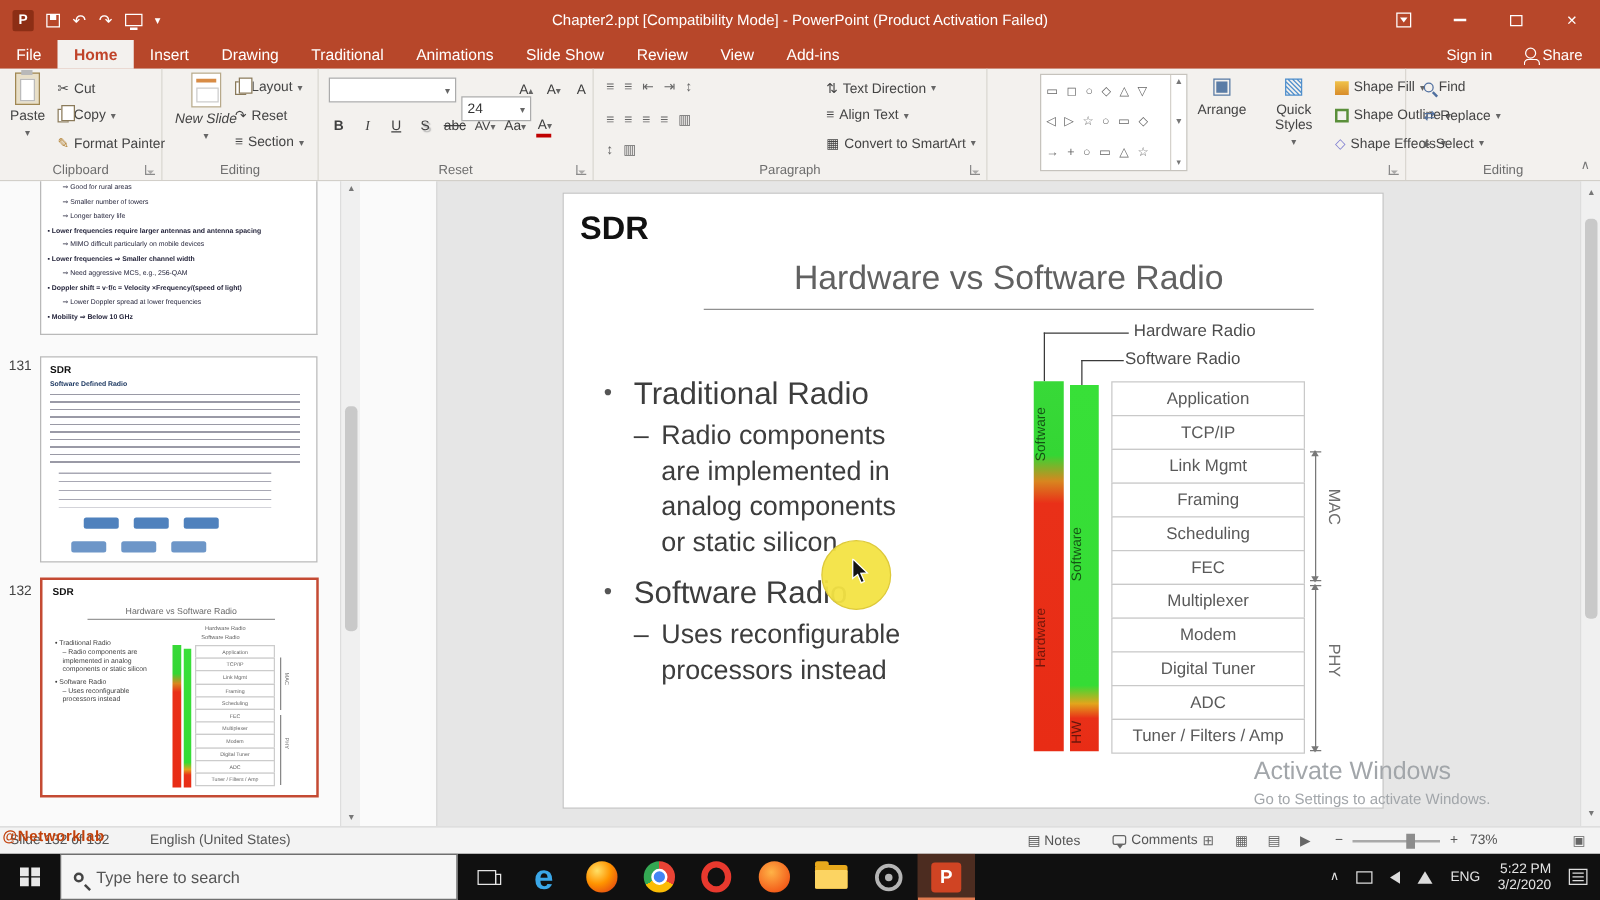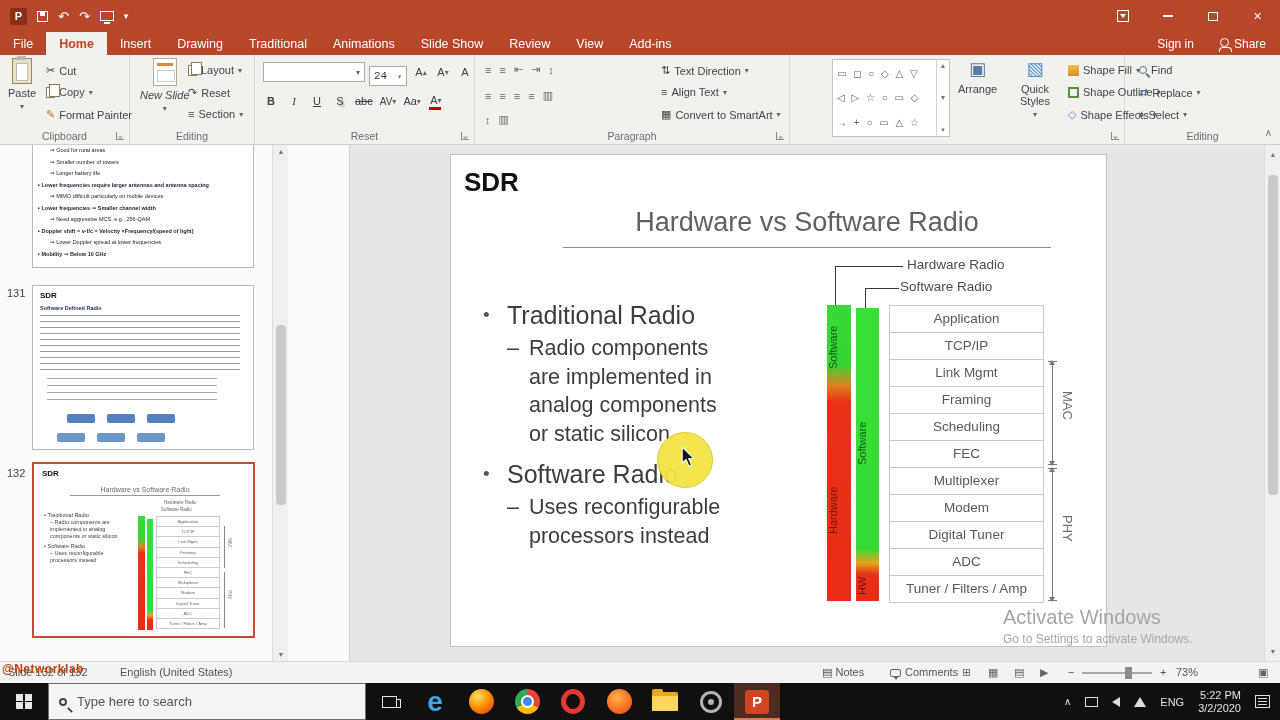--- a/index.html
+++ b/index.html
@@ -159,20 +159,21 @@
       <span class="qat-btn">
           <span class="floppy"></span>
         </span>
       <span class="qat-btn">↶</span>
       <span class="qat-btn">↷</span>
       <span class="qat-btn">
           <span class="monitor"></span>
         </span>
       <span class="qat-btn" style="font-size:9px;">▾</span>
     </div>
+    <div class="title-text">Chapter2.ppt [Compatibility Mode] - PowerPoint (Product Activation Failed)</div>
     <div class="win-controls">
       <span class="wc">
           <span class="rdo"></span>
         </span>
       <span class="wc">
           <span class="mini-ic"></span>
         </span>
       <span class="wc">
           <span class="maxi-ic"></span>
         </span>
@@ -243,21 +244,21 @@
           <span class="dd">▾</span>
         </div>
       <div class="glabel">Editing</div>
     </div>
 
     <div class="grp" style="left:255px;width:220px;">
       <div class="combo" style="left:8px;top:7px;width:102px;">
           <span></span>
           <span class="dd">▾</span>
         </div>
-      <div class="combo" style="left:114px;top:11px;width:38px;font-family:Liberation Mono, monospace;">
+      <div class="combo" style="left:114px;top:22px;width:56px;">
           <span>24</span>
           <span class="dd">▾</span>
         </div>
       <div class="srow" style="left:158px;top:8px;gap:6px;">
         <span class="fbtn">
             <span>A</span>
             <span class="dd">▴</span>
           </span>
         <span class="fbtn">
             <span>A</span>

